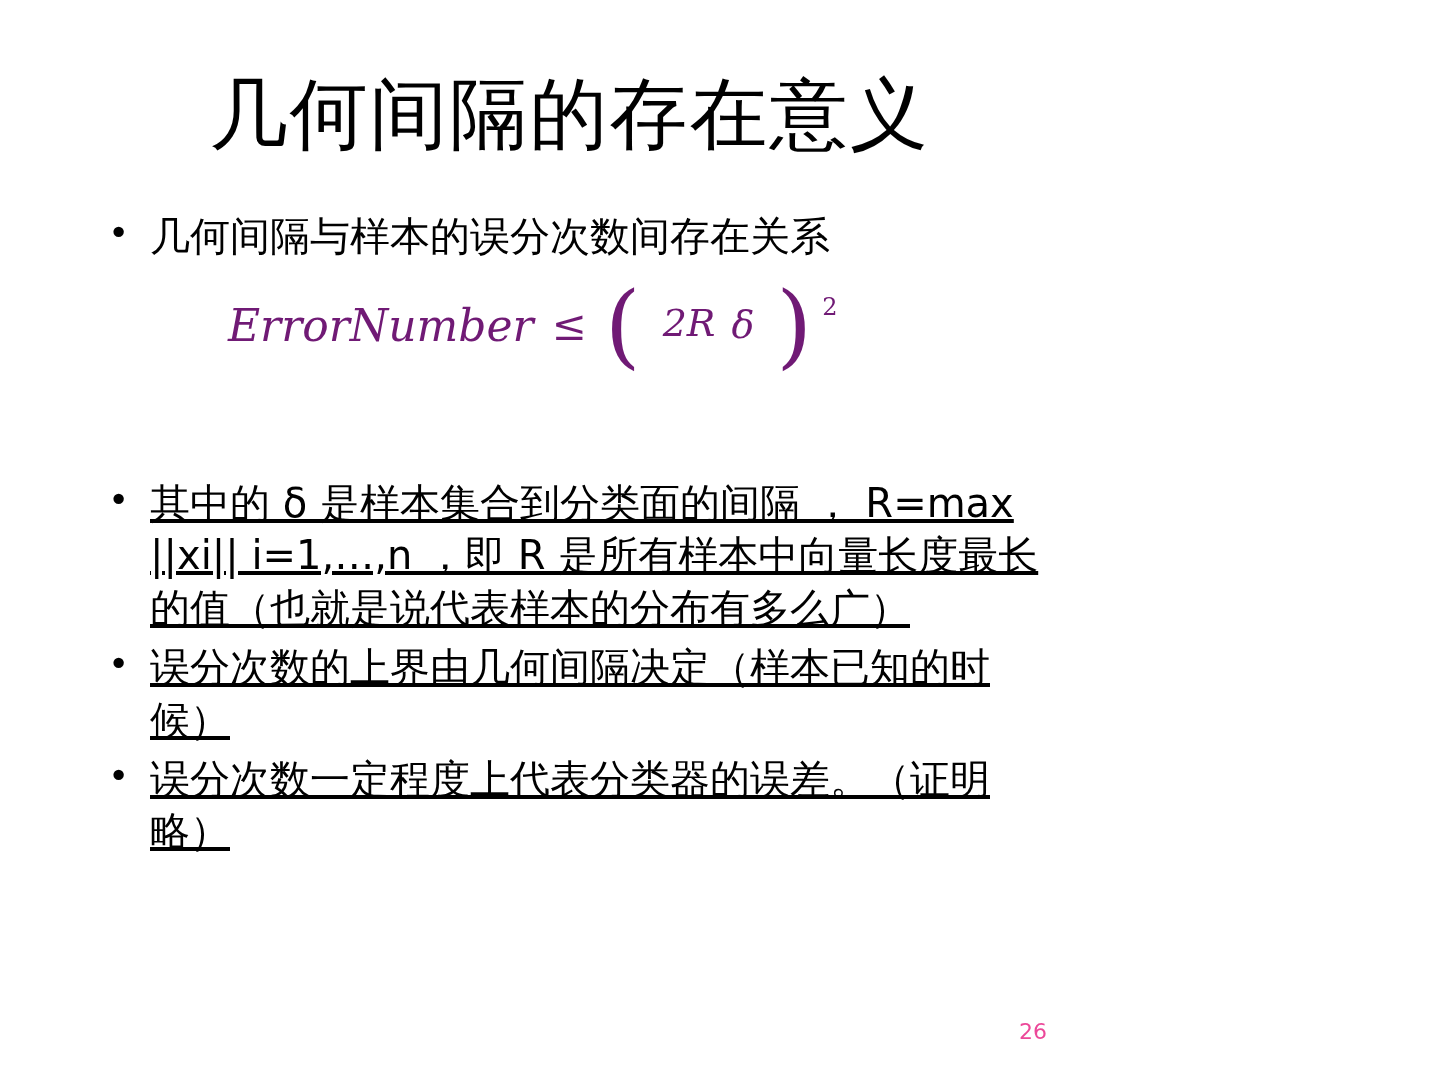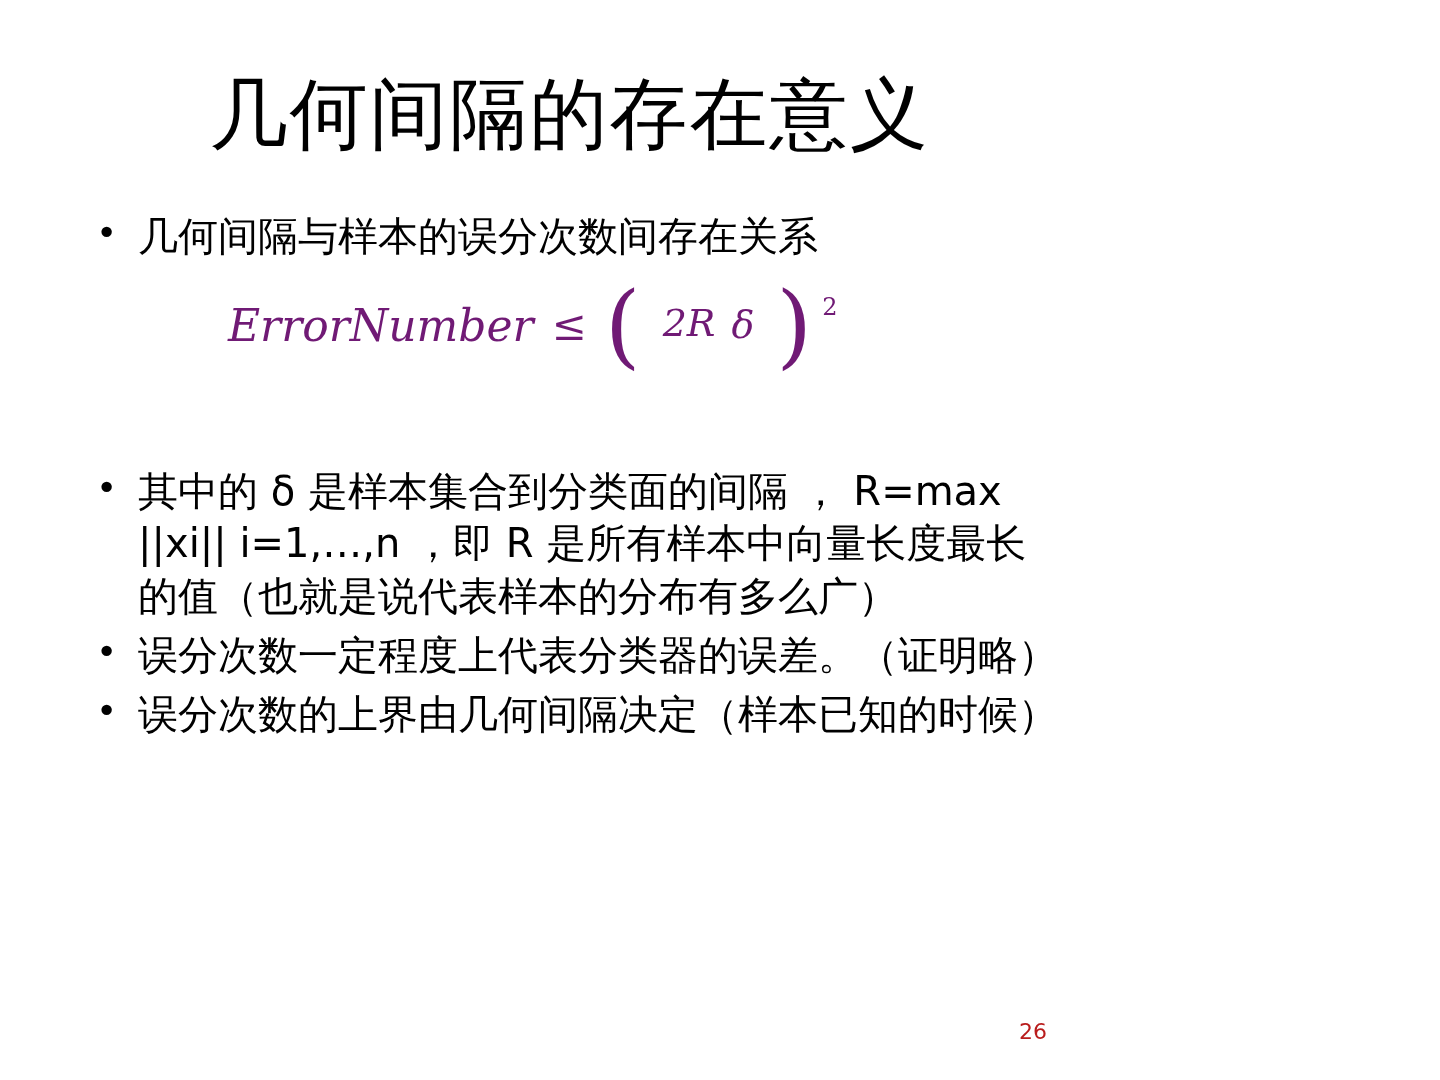--- a/index.html
+++ b/index.html
@@ -31,21 +31,21 @@
     letter-spacing: 2px;
     font-family: "DejaVu Sans", sans-serif;
   }
   .body-block {
     margin-top: 52px;
     padding-left: 78px;
     padding-right: 70px;
   }
   ul.bullets {
     list-style: none;
-    margin: 4px;
+    margin: 16px;
     padding: 0;
   }
   ul.bullets > li {
     position: relative;
     padding-left: 56px;
     font-size: 40px;
     line-height: 1.32;
     margin-bottom: 6px;
     font-family: "DejaVu Sans", sans-serif;
   }
@@ -108,27 +108,28 @@
   .le {
     font-style: normal;
     font-size: 42px;
     padding: 0 4px;
   }
   .gap-block {
     height: 52px;
   }
   .second-group li {
     margin-bottom: 2px;
+    text-decoration: underline;
   }
   .page-number {
     position: absolute;
     right: 92px;
     bottom: 36px;
     font-size: 22px;
-    color: #b91c1c;
+    color: #ec4899;
     font-family: "DejaVu Sans", sans-serif;
   }
 </style>
 </head>
 <body>
 
 <div class="slide">
 
   <h1 class="slide-title">几何间隔的存在意义</h1>
 
@@ -150,21 +151,21 @@
         </span>
         <span class="paren">)</span>
         <span class="sup">2</span>
       </div>
     </div>
 
     <div class="gap-block"></div>
 
     <ul class="bullets second-group">
       <li>其中的 δ 是样本集合到分类面的间隔 ， R=max ||xi||  i=1,…,n ，即 R 是所有样本中向量长度最长的值（也就是说代表样本的分布有多么广）</li>
+      <li>误分次数的上界由几何间隔决定（样本已知的时候）</li>
       <li>误分次数一定程度上代表分类器的误差。（证明略）</li>
-      <li>误分次数的上界由几何间隔决定（样本已知的时候）</li>
     </ul>
 
   </div>
 
   <div class="page-number">26</div>
 
 </div>
 
 </body></html>

